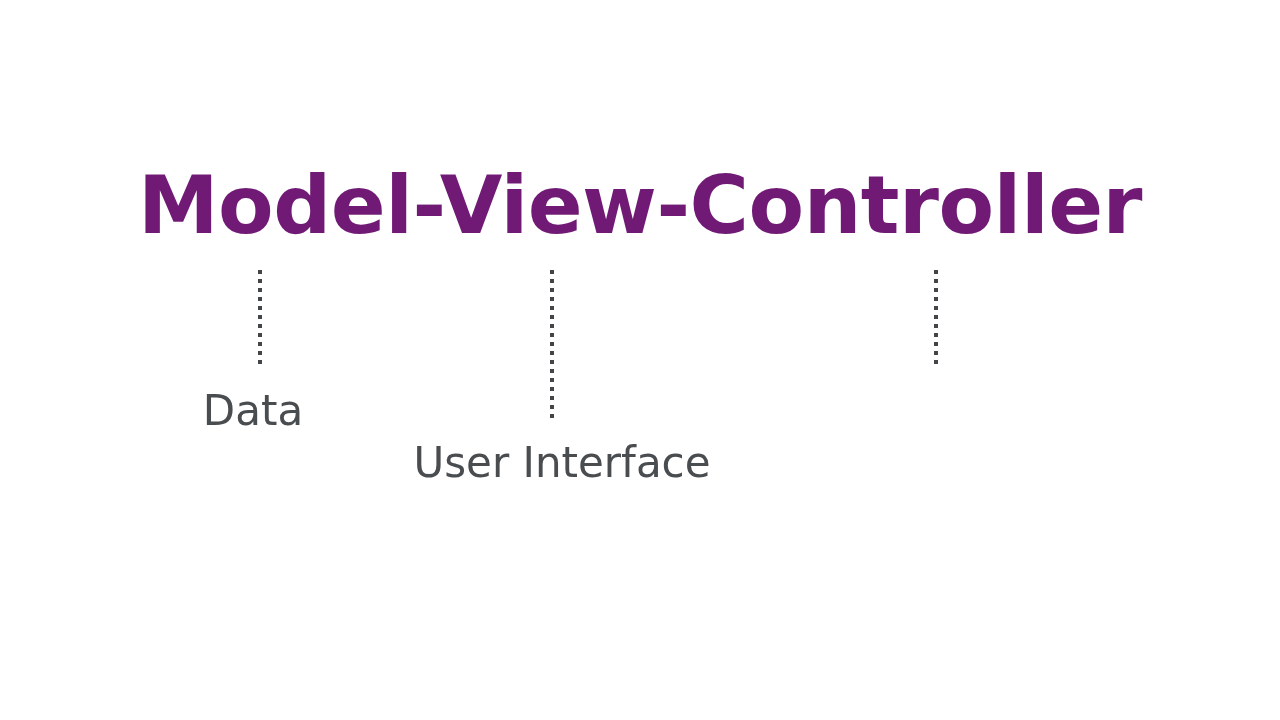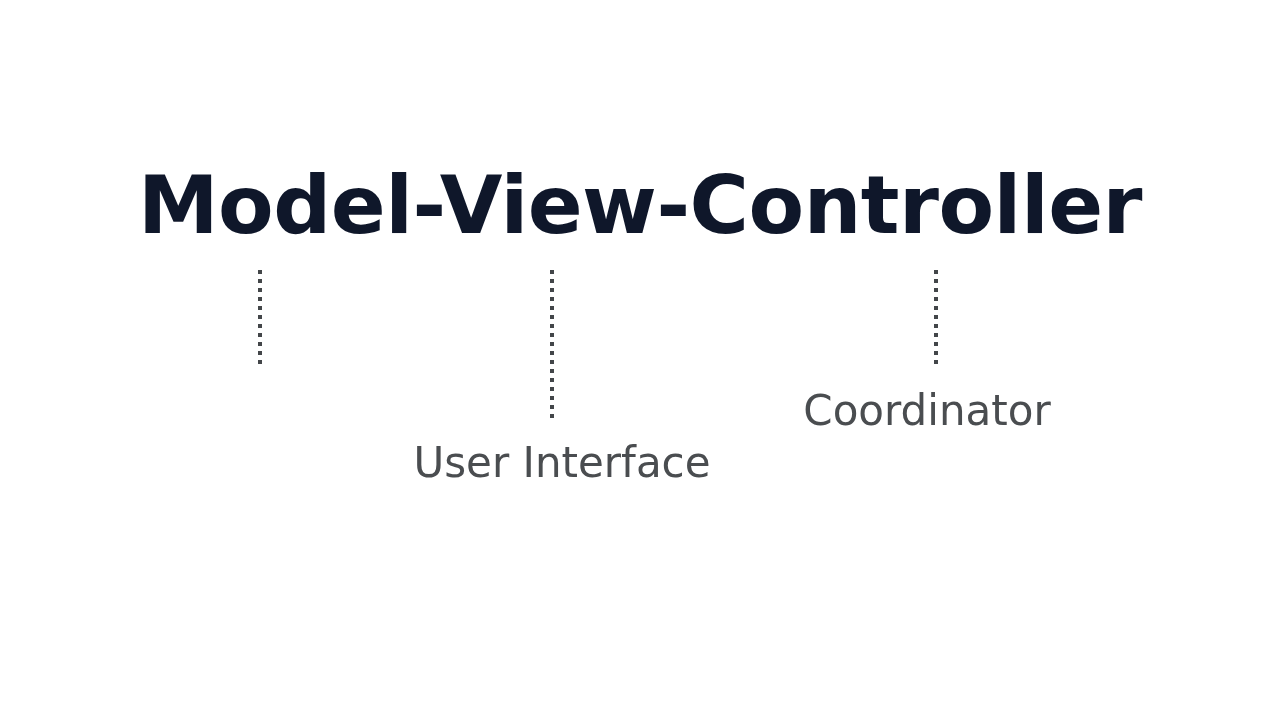--- a/index.html
+++ b/index.html
@@ -26,21 +26,21 @@
     position: absolute;
     left: 0;
     top: 163px;
     width: 1280px;
     text-align: center;
     font-family: "DejaVu Sans", sans-serif;
     font-weight: bold;
     font-size: 81px;
     line-height: 1.05;
     letter-spacing: -0.5px;
-    color: #0f172a;
+    color: #701a75;
     white-space: nowrap;
   }
 
   
   .connector {
     position: absolute;
     width: 4px;
     background-image:
       linear-gradient(to bottom, #434649 0px, #434649 4px,
                       rgba(255,255,255,0) 4px, rgba(255,255,255,0) 9px);
@@ -71,16 +71,16 @@
 <body>
 
 <div id="slide">
 
   <div class="title">Model-View-Controller</div>
 
   <div class="connector c1"></div>
   <div class="connector c2"></div>
   <div class="connector c3"></div>
 
+  <div class="leaf-label l1">Data</div>
   <div class="leaf-label l2">User Interface</div>
-  <div class="leaf-label l3">Coordinator</div>
 
 </div>
 
 </body></html>

